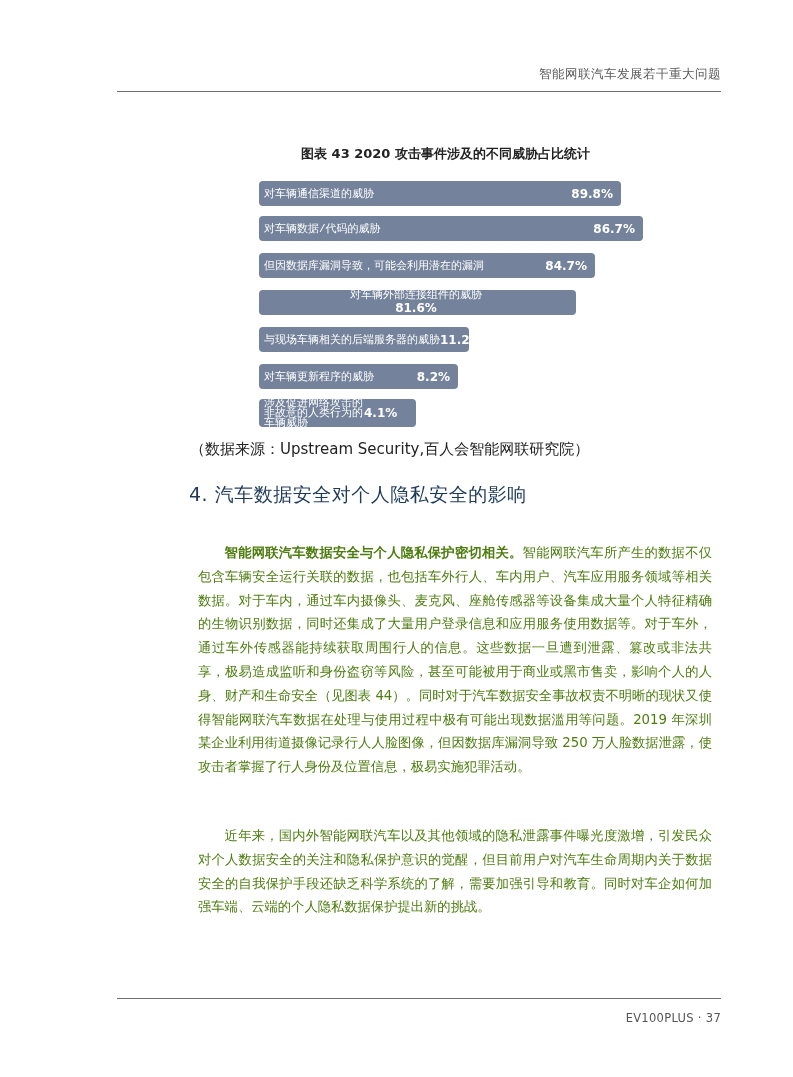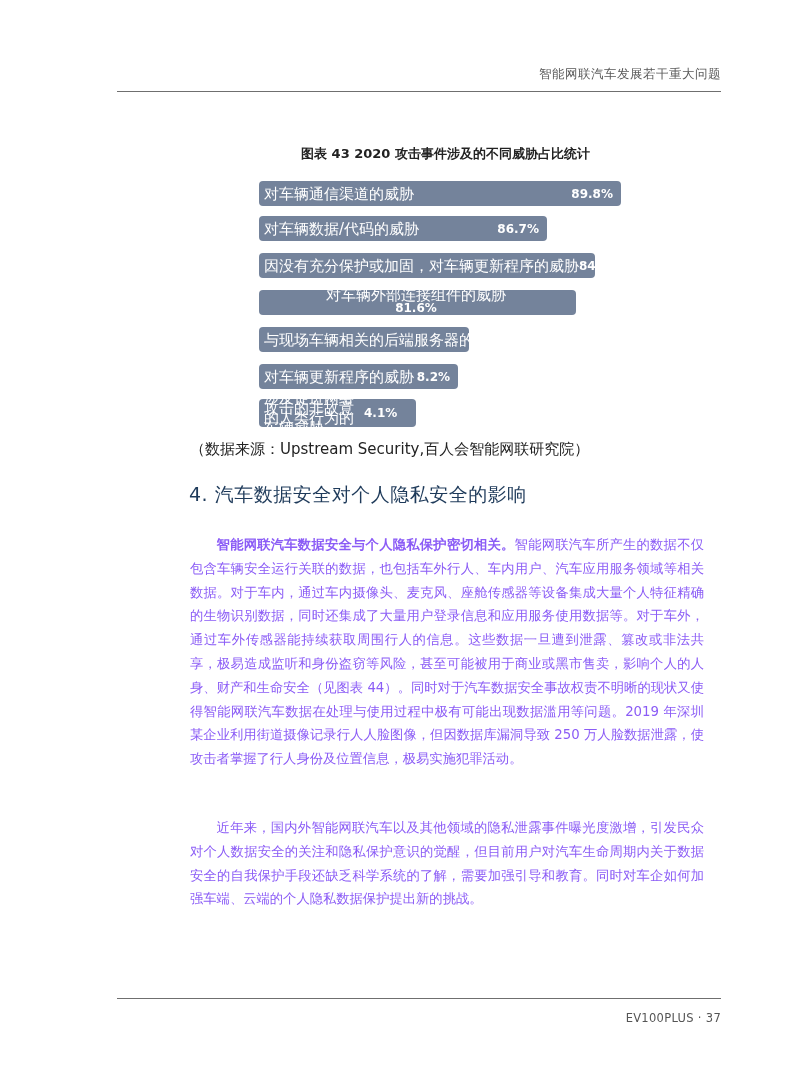--- a/index.html
+++ b/index.html
@@ -19,33 +19,33 @@
       position: absolute; left: 0; right: 0; top: 145px; text-align: center;
       font-size: 13px; font-weight: bold; color: #222;
       padding-left: 98px;
     }
     .chart { position: absolute; left: 259px; top: 181px; width: 380px; }
     .bar {
       position: absolute; left: 0; height: 25px; background: #74839b; border-radius: 4px;
       color: #ffffff; display: flex; align-items: center; box-sizing: border-box;
       padding-left: 5px; padding-right: 8px;
     }
-    .bar-label { font-size: 15px; flex: 1 1 auto; white-space: nowrap; line-height: 10px; }
+    .bar-label { font-size: 11px; flex: 1 1 auto; white-space: nowrap; line-height: 10px; font-family: Liberation Mono, monospace; }
     .bar-label.two { white-space: normal; width: 100px; flex: 0 0 100px; }
     .bar-value { font-size: 12px; font-weight: bold; white-space: nowrap; }
     .source {
       position: absolute; left: 190px; top: 440px; font-size: 15px; color: #222;
     }
     .section-heading {
       position: absolute; left: 189px; top: 482px; font-size: 19px; color: #1e3a5a;
       letter-spacing: 0.5px;
     }
     .para {
       position: absolute; left: 190px; width: 514px; font-size: 13.3px; line-height: 23.8px;
-      text-align: justify; text-indent: 2em; color: #8b5cf6; margin: 0;
+      text-align: justify; text-indent: 2em; color: #4d7c0f; margin: 8px;
     }
     .para b { font-weight: bold; }
     .rule-bottom {
       position: absolute; left: 117px; top: 998px; width: 604px; height: 1px; background: #6f6f6f;
     }
     .folio {
       position: absolute; right: 72px; top: 1011px; font-size: 11.5px; color: #555;
       letter-spacing: 0.3px;
     }
   </style>
@@ -55,26 +55,26 @@
 <div class="running-head">智能网联汽车发展若干重大问题</div>
 <div class="rule-top"></div>
 
 <div class="fig-title">图表 43 2020 攻击事件涉及的不同威胁占比统计</div>
 
 <div class="chart">
   <div class="bar" style="top:0px; width:362px;">
     <span class="bar-label">对车辆通信渠道的威胁</span>
     <span class="bar-value">89.8%</span>
   </div>
-  <div class="bar" style="top:35px; width:288px;">
+  <div class="bar" style="top:35px; width:384px;">
     <span class="bar-label">对车辆数据/代码的威胁</span>
     <span class="bar-value">86.7%</span>
   </div>
   <div class="bar" style="top:72px; width:336px;">
-    <span class="bar-label">因没有充分保护或加固，对车辆更新程序的威胁</span>
+    <span class="bar-label">但因数据库漏洞导致，可能会利用潜在的漏洞</span>
     <span class="bar-value">84.7%</span>
   </div>
   <div class="bar" style="top:109px; width:317px;flex-direction:column;">
     <span class="bar-label">对车辆外部连接组件的威胁</span>
     <span class="bar-value">81.6%</span>
   </div>
   <div class="bar" style="top:146px; width:210px;">
     <span class="bar-label">与现场车辆相关的后端服务器的威胁</span>
     <span class="bar-value">11.2%</span>
   </div>

